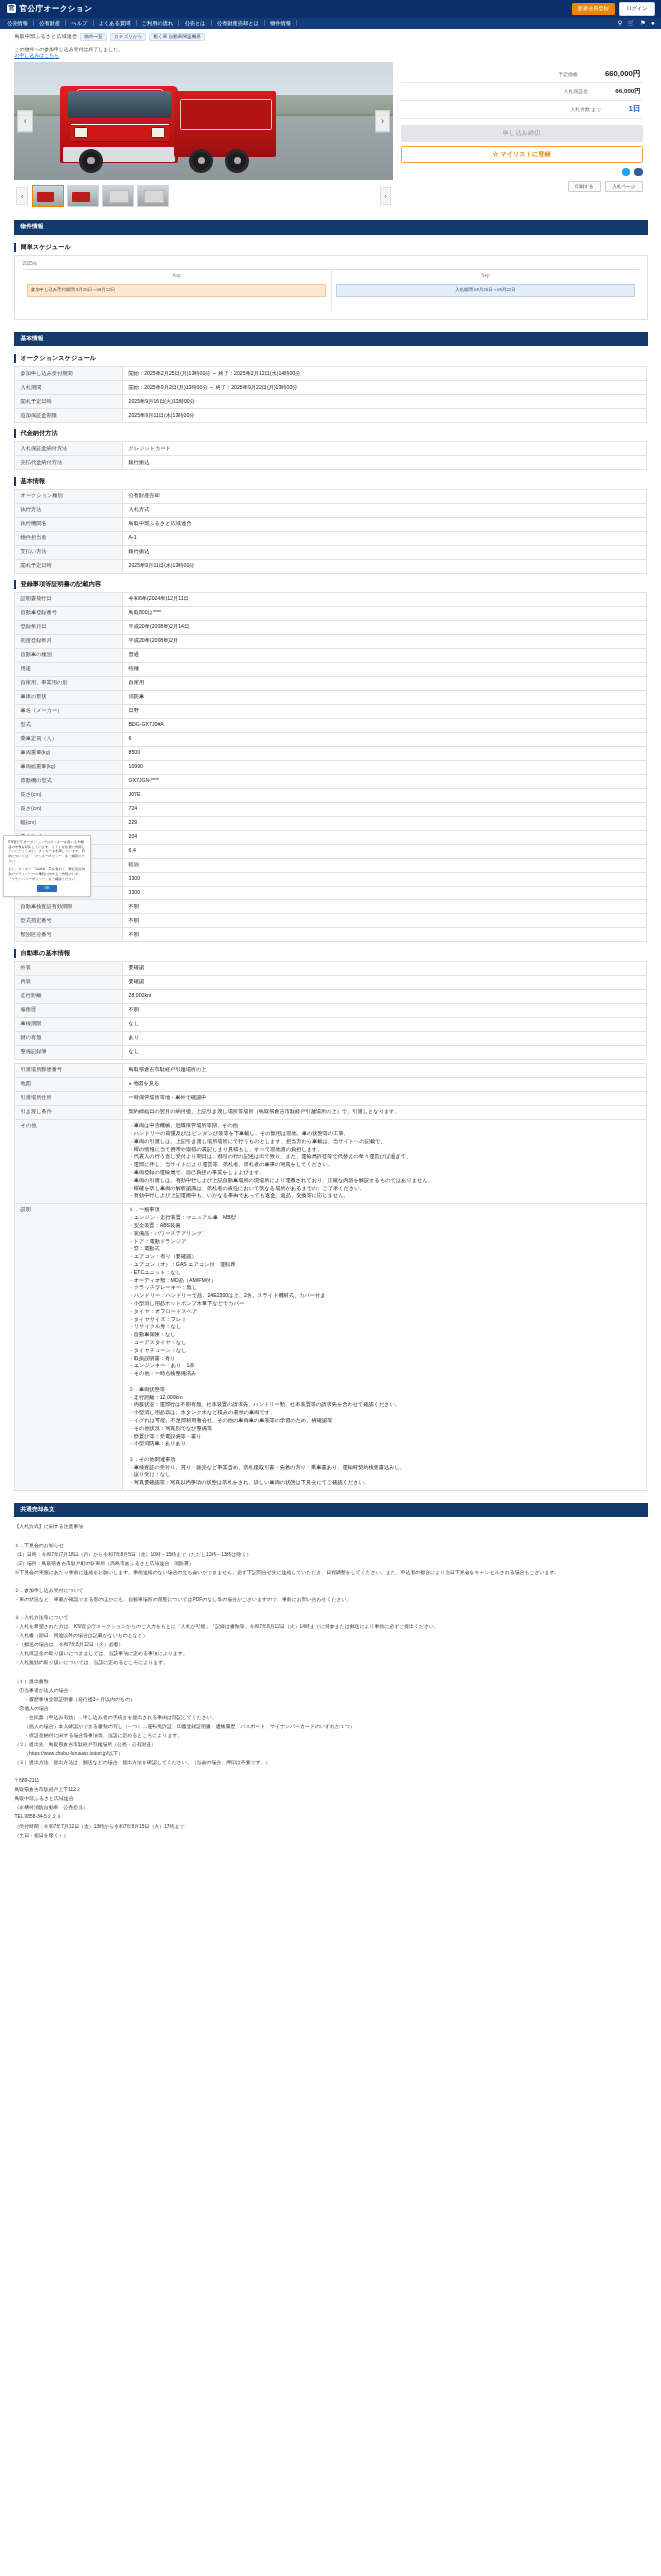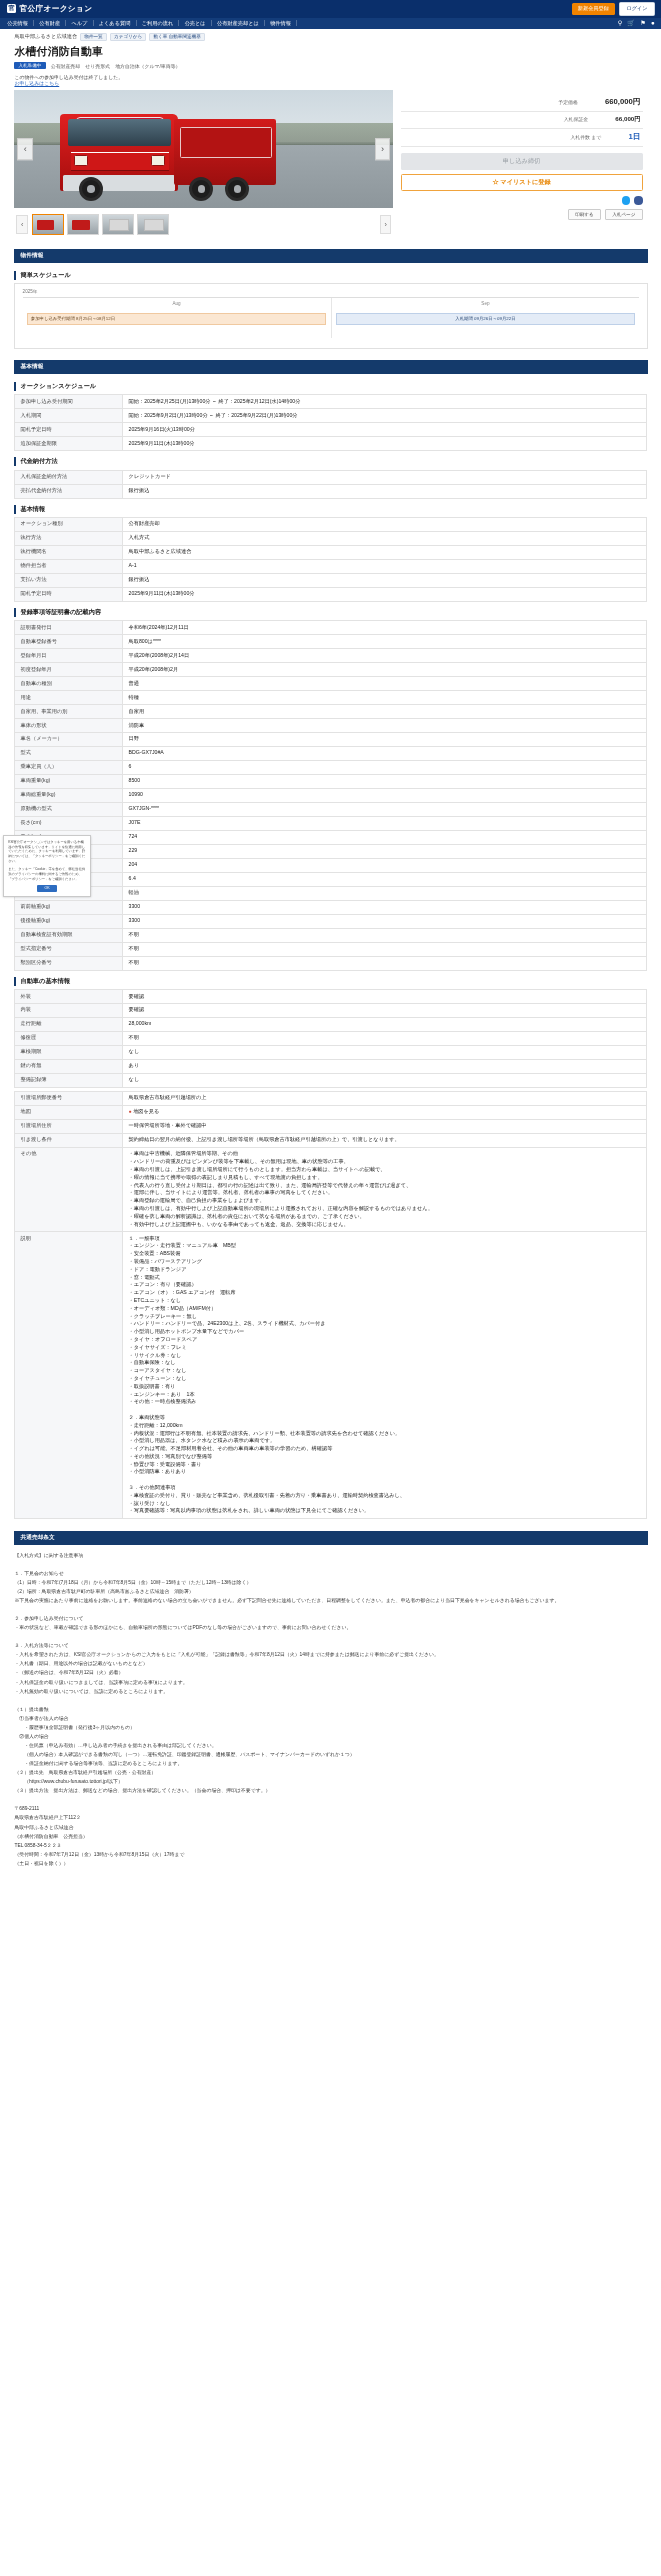--- a/index.html
+++ b/index.html
@@ -156,29 +156,20 @@
     </span>
   </div>
 
   <div class="crumbs">
     <span>鳥取中部ふるさと広域連合</span>
     <span class="crumb-tag">物件一覧</span>
     <span class="crumb-tag">カテゴリから</span>
     <span class="crumb-tag">動く車 自動車関連機器</span>
   </div>
 
-  <div class="title-wrap">
-    <h1 class="item-title">水槽付消防自動車</h1>
-    <div class="badges">
-      <span class="badge-blue">入札準備中</span>
-      <span class="badge-plain">公有財産売却</span>
-      <span class="badge-plain">せり売形式</span>
-      <span class="badge-plain">地方自治体（クルマ/車両等）</span>
-    </div>
-  </div>
   <div class="notice">
     <span>この物件への参加申し込み受付は終了しました。</span><br>
     <a href="#">お申し込みはこちら</a>
   </div>
 
   <div class="main">
     <div class="left-col">
       <div class="gallery">
         <div class="main-img">
           <div class="road"></div>

